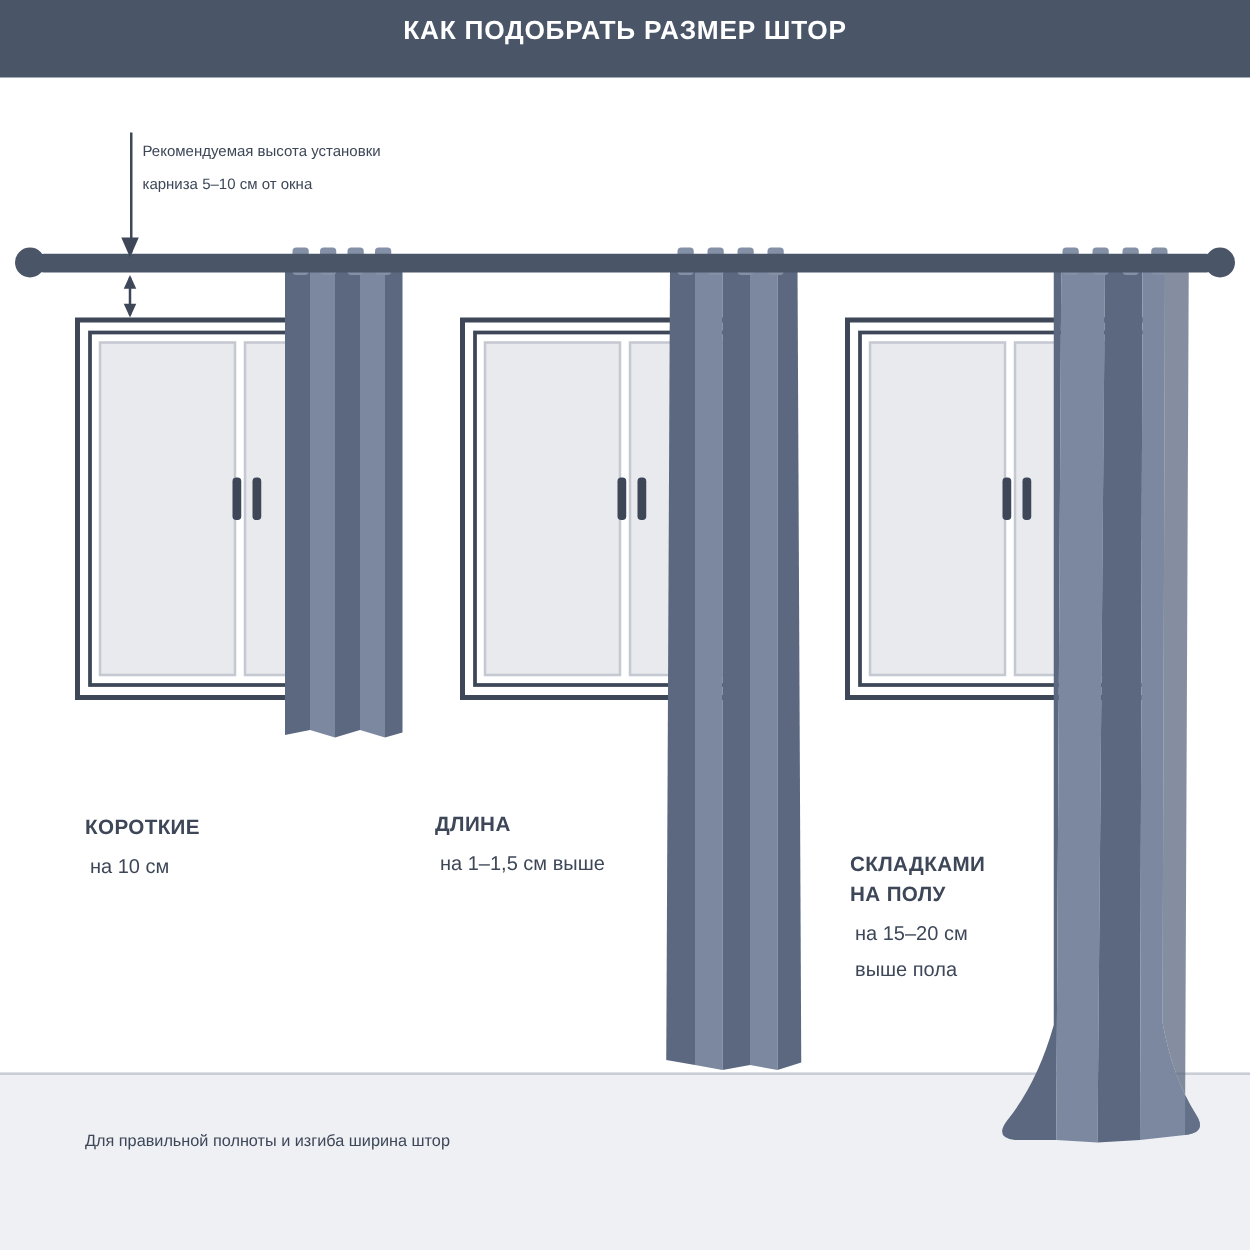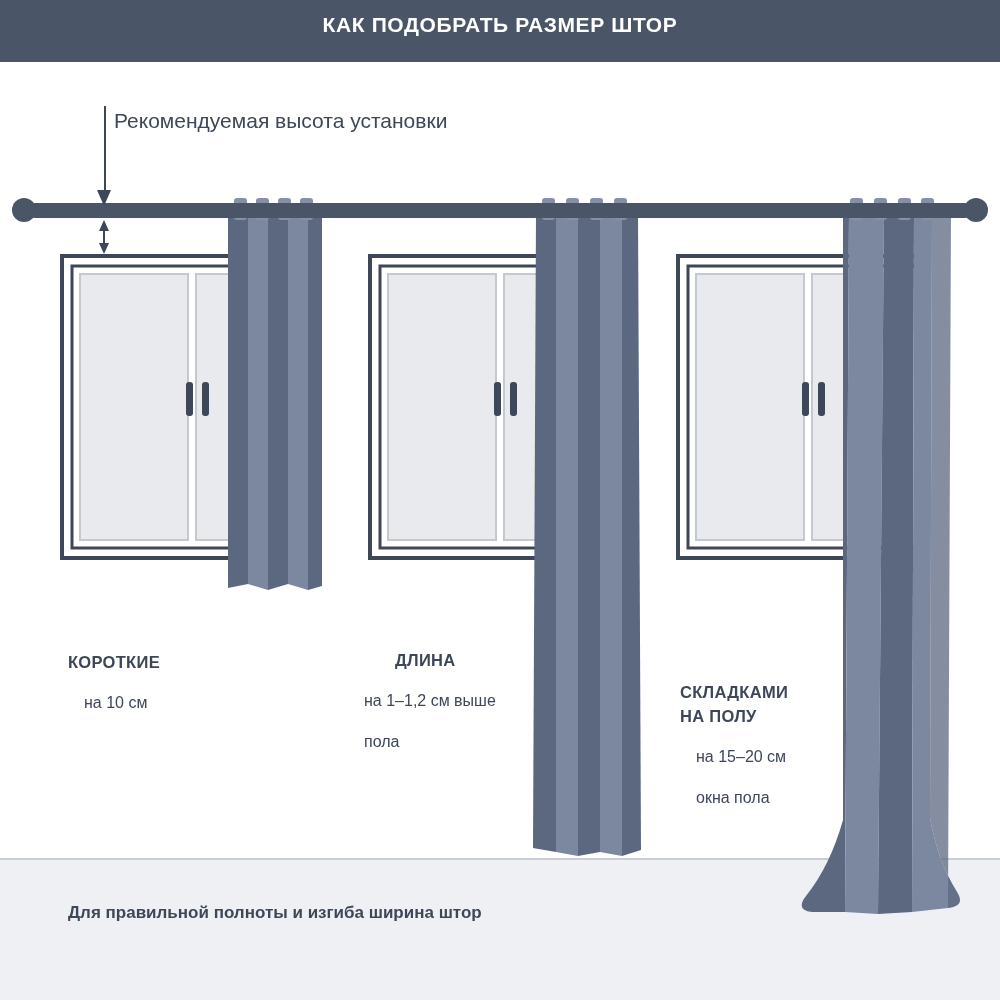--- a/index.html
+++ b/index.html
@@ -50,33 +50,32 @@
     border-top: 2px solid #c9ced6;
   }
 
   
   .footer-note {
     position: absolute;
     left: 68px;
     top: 898px;
     width: 720px;
     color: #3d4758;
-    font-size: 17px;
+    font-size: 13px;
     line-height: 29px;
-    font-weight: bold;
   }
 
   
   .annotation-text {
     position: absolute;
     left: 114px;
     top: 108px;
     width: 420px;
     color: #3d4758;
-    font-size: 21px;
+    font-size: 12px;
     line-height: 26px;
   }
   .annotation-line {
     position: absolute;
     left: 104px;
     top: 106px;
     width: 2px;
     height: 96px;
     background: #3d4758;
   }
@@ -98,21 +97,21 @@
   .caption .cap-title {
     font-size: 16.5px;
     font-weight: bold;
     line-height: 24px;
     letter-spacing: 0.3px;
     margin: 0 0 7px 0;
   }
   .caption .cap-body {
     font-size: 16px;
     line-height: 25px;
-    margin: 16px;
+    margin: 4px;
   }
   #caption-short { left: 68px; top: 650px; width: 230px; }
   #caption-standard { left: 348px; top: 655px; width: 230px; }
   #caption-puddle { left: 680px; top: 680px; width: 240px; }
 </style>
 </head>
 <body>
 
 <div id="page">
 
@@ -200,37 +199,37 @@
     </g>
 
     <g>
       <polygon points="104,206 97,190 111,190" fill="#3d4758"></polygon>
     </g>
   </svg>
 
   <div class="annotation-line"></div>
   <div class="annotation-text">
     <div>Рекомендуемая высота установки</div>
+    <div>карниза 5–10 см от окна</div>
   </div>
 
   <div class="caption" id="caption-short">
     <p class="cap-title">КОРОТКИЕ</p>
     <p class="cap-body">на 10 см</p>
   </div>
 
   <div class="caption" id="caption-standard">
-    <p class="cap-title" style="margin-top:-7px;margin-left:47px;">ДЛИНА</p>
-    <p class="cap-body">на 1–1,2 см выше</p>
-    <p class="cap-body">пола</p>
+    <p class="cap-title" style="margin-top:-7px;">ДЛИНА</p>
+    <p class="cap-body">на 1–1,5 см выше</p>
   </div>
 
   <div class="caption" id="caption-puddle">
     <p class="cap-title">СКЛАДКАМИ</p>
     <p class="cap-title" style="margin-top:-7px;">НА ПОЛУ</p>
     <p class="cap-body">на 15–20 см</p>
-    <p class="cap-body">окна пола</p>
+    <p class="cap-body">выше пола</p>
   </div>
 
   <div class="footer-note">
     <div>Для правильной полноты и изгиба ширина штор</div>
   </div>
 
 </div>
 
 </body></html>

